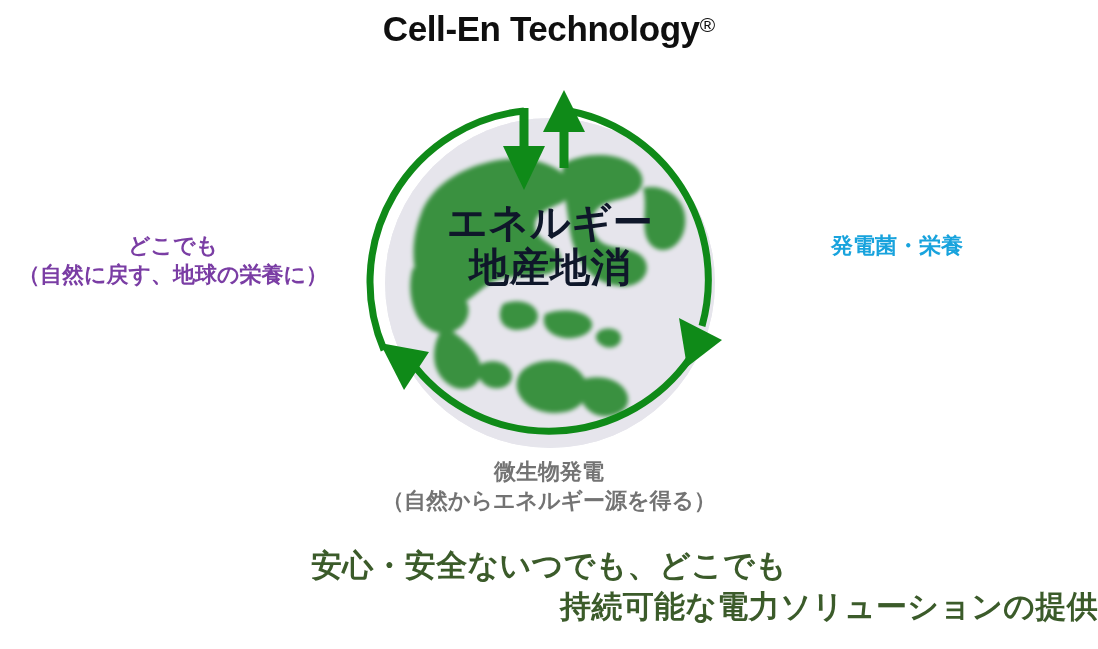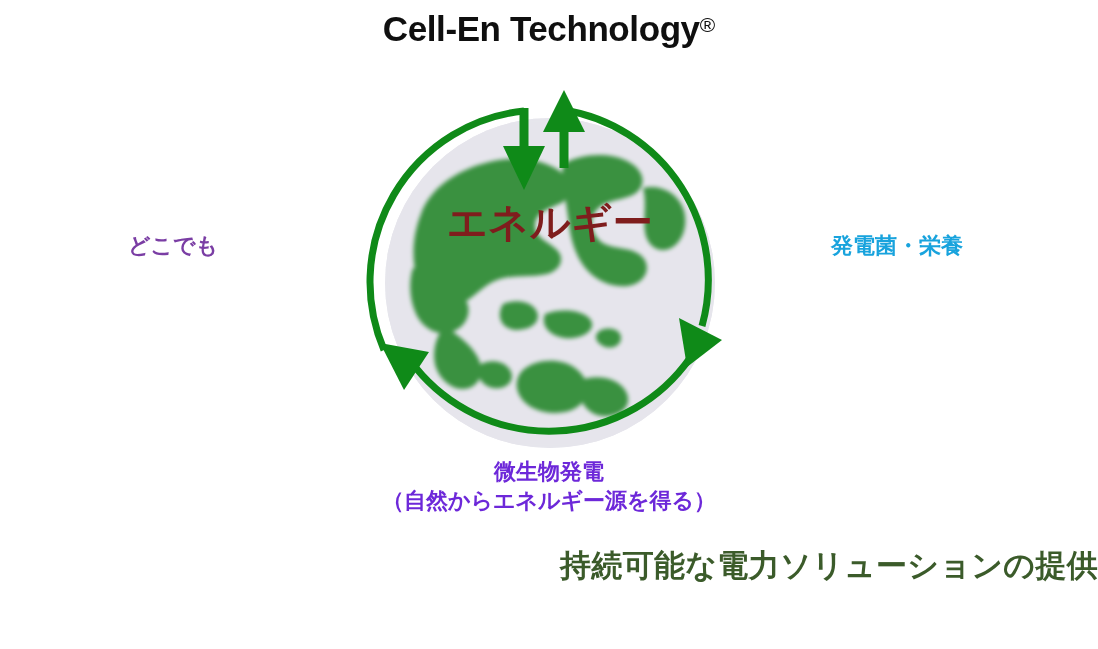--- a/index.html
+++ b/index.html
@@ -90,21 +90,21 @@
   }
 
   #globe-label {
     position: absolute;
     left: 0;
     top: 132px;
     width: 424px;
     text-align: center;
     font-size: 40px;
     font-weight: bold;
-    color: #7f1d1d;
+    color: #0f172a;
     line-height: 1.12;
     letter-spacing: 0.5px;
   }
 
   
   .node-label {
     position: absolute;
     text-align: center;
     font-weight: bold;
     line-height: 1.3;
@@ -121,21 +121,21 @@
     left: 724px;
     top: 232px;
     width: 346px;
     color: #18a3dd;
     font-size: 22px;
   }
   #label-bottom {
     left: 326px;
     top: 458px;
     width: 446px;
-    color: #6d28d9;
+    color: #737373;
     font-size: 22px;
   }
   .node-label .line2 { display: block; }
 
   
   #tagline {
     position: absolute;
     left: 0;
     top: 546px;
     width: 1098px;
@@ -231,33 +231,36 @@
         <polygon points="349,299 341,250 384,272" fill="#0f8a18"></polygon>
       </g>
 
       <g>
         <polygon points="42,275 91,284 66,322" fill="#0f8a18"></polygon>
       </g>
     </svg>
 
     <div id="globe-label">
       <span>エネルギー</span><br>
+      <span>地産地消</span>
     </div>
   </div>
 
   <div id="label-left" class="node-label">
     <span>どこでも</span>
+    <span class="line2">（自然に戻す、地球の栄養に）</span>
   </div>
 
   <div id="label-right" class="node-label">
     <span>発電菌・栄養</span>
   </div>
 
   <div id="label-bottom" class="node-label">
     <span>微生物発電</span>
     <span class="line2">（自然からエネルギー源を得る）</span>
   </div>
 
   <div id="tagline">
+    <span>安心・安全ないつでも、どこでも</span>
     <span class="line2">持続可能な電力ソリューションの提供</span>
   </div>
 
 </div>
 
 </body></html>

